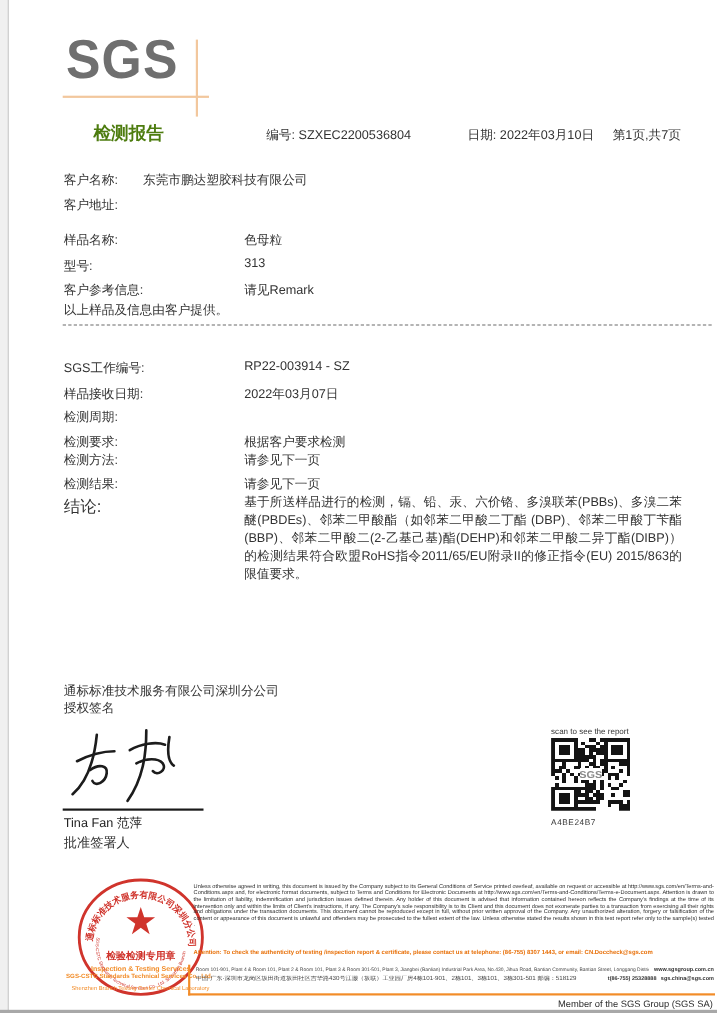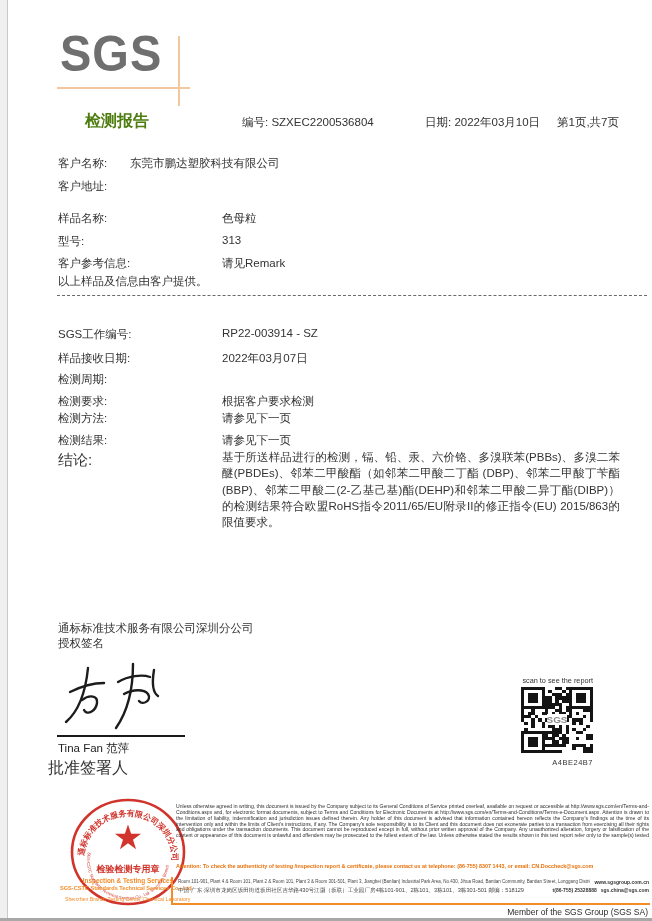--- a/index.html
+++ b/index.html
@@ -27,23 +27,23 @@
   .dashed{left:57px;top:295px;width:590px;height:0;border-top:1px dashed #6a6a6a;}
   
   .concl-lbl{left:58px;top:451px;font-size:15px;color:#333;}
   .concl-text{left:222px;top:449px;width:398px;font-size:11.5px;line-height:16.3px;color:#333;text-align:justify;}
   
   .sig-company{left:58px;top:621px;font-size:11.5px;color:#333;}
   .sig-auth{left:58px;top:636px;font-size:11.5px;color:#333;}
   .sig-svg{left:58px;top:656px;}
   .sig-line{left:57px;top:735px;width:128px;height:2px;background:#1a1a1a;}
   .sig-name{left:58px;top:741px;font-size:11.5px;color:#222;}
-  .sig-title{left:48px;top:758px;font-size:16px;color:#333;}
-  
-  .qr-wrap{left:501px;top:660px;width:92px;text-align:right;margin-top:16px;}
+  .sig-title{left:58px;top:758px;font-size:12px;color:#333;}
+  
+  .qr-wrap{left:501px;top:660px;width:92px;text-align:left;}
   .qr-caption{font-size:7.3px;color:#333;margin-bottom:2px;white-space:nowrap;}
   .qr-code-text{font-size:7.5px;color:#333;letter-spacing:.5px;margin-top:1px;}
   
   .stamp-svg{left:62px;top:796px;}
   .stamp-org1{left:60px;top:885px;font-size:5.6px;color:#f28c28;white-space:nowrap;font-weight:bold;}
   .stamp-org2{left:65px;top:896px;font-size:5.2px;color:#f28c28;white-space:nowrap;}
   
   .disclaimer{left:176px;top:804px;width:473px;font-size:5.1px;line-height:5.85px;color:#2e2e2e;text-align:justify;}
   .attention{left:176px;top:863px;width:473px;font-size:5.4px;line-height:6.4px;color:#e8710a;font-weight:bold;}
   .addr-vbar{left:171px;top:877px;width:2px;height:28px;background:#f28c28;}

